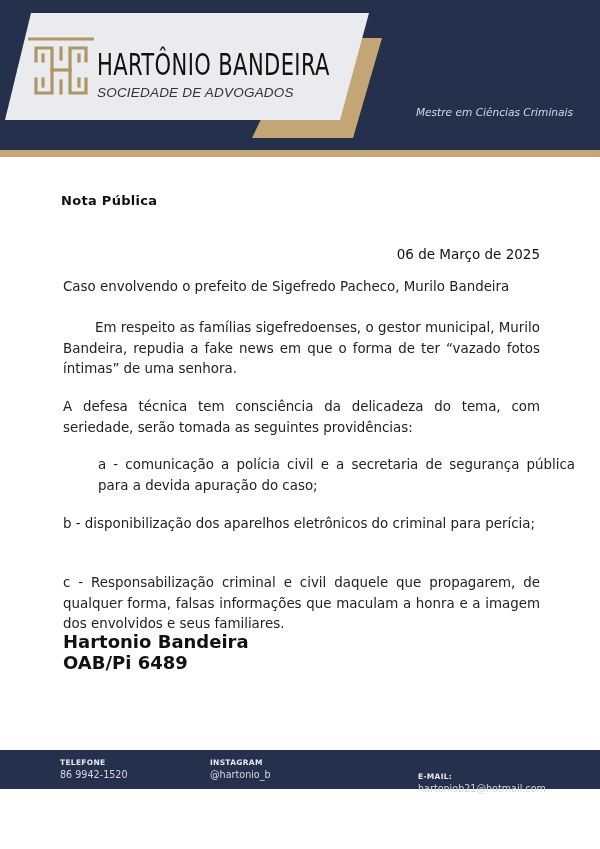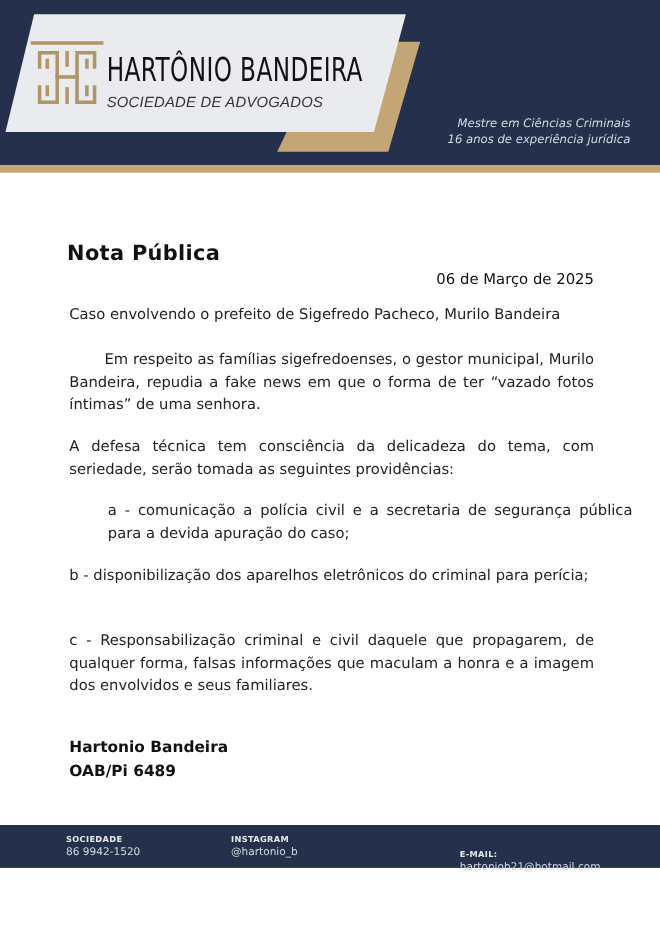--- a/index.html
+++ b/index.html
@@ -9,31 +9,31 @@
   .gold-stripe { position:absolute; left:0; top:150px; width:600px; height:7px; background:#c4a676; }
   .shape-svg { position:absolute; left:0; top:0; }
   .logo-mark { position:absolute; left:28px; top:37px; width:66px; height:66px; }
   .brand-name { position:absolute; left:97px; top:47px; font-family:"DejaVu Sans Condensed","DejaVu Sans", sans-serif;
                 font-size:30px; font-weight:normal; letter-spacing:0.5px; color:#111; transform:scaleX(0.78); transform-origin:left top;
                 white-space:nowrap; }
   .brand-sub { position:absolute; left:97px; top:85px; font-family:"Liberation Sans", sans-serif; font-size:13.5px; color:#333;
                letter-spacing:0.2px; white-space:nowrap;font-style:italic; }
   .credentials { position:absolute; right:27px; top:105px; text-align:right; color:#d7dbe4; font-style:italic;
                  font-family:"DejaVu Sans", sans-serif; font-size:10.6px; line-height:15px; }
-  .title { position:absolute; left:61px; top:219px; font-size:19px; font-weight:bold; letter-spacing:0.3px; color:#111; }
+  .title { position:absolute; left:61px; top:193px; font-size:13px; font-weight:bold; letter-spacing:0.3px; color:#111; }
   .date { position:absolute; right:60px; top:246px; font-size:13.5px; font-weight:normal; color:#111; }
   .body-text { position:absolute; left:63px; width:477px; font-size:13.4px; line-height:20.5px; color:#222;
                text-align:justify; }
   .p0 { top:277px; text-align:left; }
   .p1 { top:318px; text-indent:32px; }
   .p2 { top:397px; }
   .p3 { top:455px;margin-left:35px; }
   .p4 { top:514px; }
   .p5 { top:573px; }
-  .signature { position:absolute; left:63px; top:670px; font-size:14px; font-weight:bold; line-height:20.5px; color:#111; }
+  .signature { position:absolute; left:63px; top:632px; font-size:18px; font-weight:bold; line-height:20.5px; color:#111; }
   .footer { position:absolute; left:0; top:750px; width:600px; height:39px; background:#24304c; }
   .f-col { position:absolute; top:758px; color:#e6e9ef; }
   .f-label { font-size:7.5px; font-weight:bold; letter-spacing:0.3px; line-height:10px; }
   .f-value { font-size:9.6px; line-height:13px; color:#d4d8e0; }
 </style>
 </head>
 <body>
 
 <div class="header"></div>
 <svg class="shape-svg" width="600" height="160">
@@ -53,41 +53,40 @@
     <polyline points="15,42 15,49"></polyline>
     <polyline points="51,42 51,49"></polyline>
     <line x1="33" y1="11" x2="33" y2="22"></line>
     <line x1="33" y1="44" x2="33" y2="56"></line>
   </g>
 </svg>
 <div class="brand-name">HARTÔNIO BANDEIRA</div>
 <div class="brand-sub">SOCIEDADE DE ADVOGADOS</div>
 <div class="credentials">
   <div>Mestre em Ciências Criminais</div>
-  <div>16 anos de experiência jurídica</div>
 </div>
 
 <div class="title">Nota Pública</div>
 <div class="date">06 de Março de 2025</div>
 
 <div class="body-text p0">Caso envolvendo o prefeito de Sigefredo Pacheco, Murilo Bandeira</div>
 <div class="body-text p1">Em respeito as famílias sigefredoenses, o gestor municipal, Murilo Bandeira, repudia a fake news em que o forma de ter “vazado fotos íntimas” de uma senhora.</div>
 <div class="body-text p2">A defesa técnica tem consciência da delicadeza do tema, com seriedade, serão tomada as seguintes providências:</div>
 <div class="body-text p3">a - comunicação a polícia civil e a secretaria de segurança pública para a devida apuração do caso;</div>
 <div class="body-text p4">b - disponibilização dos aparelhos eletrônicos do criminal para perícia;</div>
 <div class="body-text p5">c - Responsabilização criminal e civil daquele que propagarem, de qualquer forma, falsas informações que maculam a honra e a imagem dos envolvidos e seus familiares.</div>
 
 <div class="signature">
   <div>Hartonio Bandeira</div>
   <div>OAB/Pi 6489</div>
 </div>
 
 <div class="footer"></div>
 <div class="f-col" style="left:60px;">
-  <div class="f-label">SOCIEDADE</div>
+  <div class="f-label">TELEFONE</div>
   <div class="f-value">86 9942-1520</div>
 </div>
 <div class="f-col" style="left:210px;">
   <div class="f-label">INSTAGRAM</div>
   <div class="f-value">@hartonio_b</div>
 </div>
 <div class="f-col" style="left:418px;margin-top:14px;">
   <div class="f-label">E-MAIL:</div>
   <div class="f-value">hartoniob21@hotmail.com</div>
 </div>

